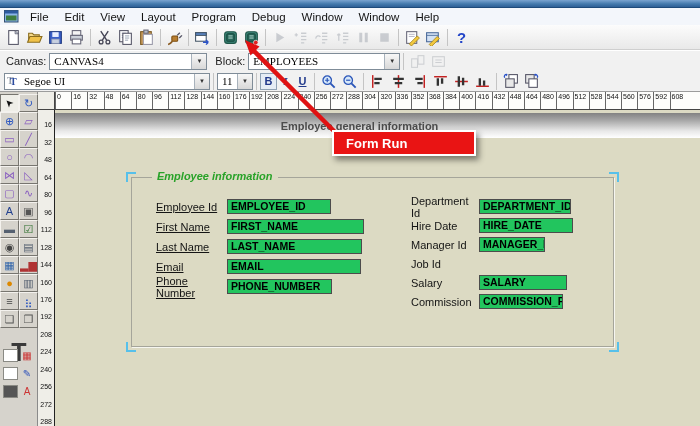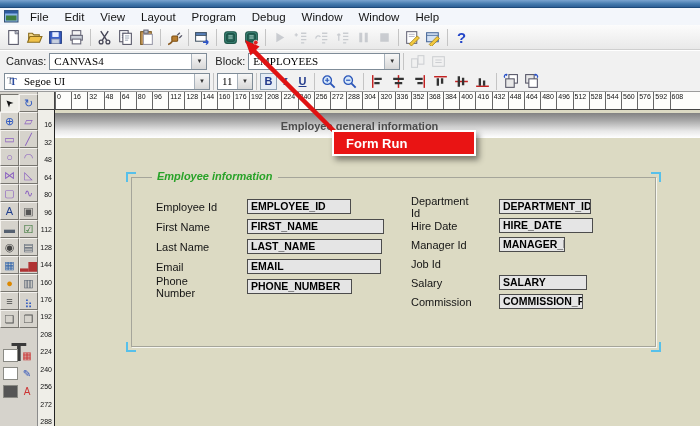--- a/index.html
+++ b/index.html
@@ -67,35 +67,35 @@
   .vruler{position:absolute;left:38px;top:18px;width:17px;bottom:0;box-sizing:border-box;background:#efeee8;
     border-right:1px solid #222;overflow:hidden;}
   .vnum{position:absolute;right:2px;font-size:7px;line-height:7px;color:#111;}
   
   .surface{position:absolute;left:55px;top:18px;right:0;bottom:0;background:#dcdac3;overflow:hidden;}
   .band{position:absolute;left:0;right:0;top:3px;height:25px;
     background:linear-gradient(#828282,#a8a8a8 30%,#e8e8e8 72%,#ffffff);
     display:flex;align-items:center;justify-content:center;}
   .band-title{font-size:11px;font-weight:bold;color:#4c4c4c;transform:translateX(-18px);}
   .frame{position:absolute;left:76px;top:67px;width:481px;height:168px;border:1px solid #a5a59a;
-    box-shadow:1px 1px 0 rgba(255,255,255,.75);padding-left:42px;}
+    box-shadow:1px 1px 0 rgba(255,255,255,.75);}
   .legend{position:absolute;left:20px;top:-8px;background:#dcdac3;padding:0 5px;
     font-size:11px;font-weight:bold;font-style:italic;}
   .col{position:absolute;top:21px;}
   .col.left{left:24px;}
   .col.right{left:279px;}
   .fieldrow{display:flex;align-items:center;height:15px;}
   .col.left .fieldrow{margin-bottom:5px;}
   .col.right .fieldrow{margin-bottom:4px;}
   .flabel{font-size:11px;color:#141414;flex:0 0 auto;}
-  .col.left .flabel{width:71px;}
+  .col.left .flabel{width:71px;text-decoration:underline;}
   .col.right .flabel{width:68px;}
-  .fbox{height:15px;box-sizing:border-box;border:1px solid #4c4c4c;background:#e5e5e5;
+  .fbox{height:15px;box-sizing:border-box;border:1px solid #4c4c4c;background:#22c55e;
     font-size:10.5px;font-weight:600;color:#000;padding-left:3px;line-height:13px;
-    white-space:nowrap;overflow:hidden;margin-left:20px;}
+    white-space:nowrap;overflow:hidden;}
   .hndl{position:absolute;width:8px;height:8px;}
   .hndl.tl{left:-6px;top:-6px;border-left:2px solid #57c0ea;border-top:2px solid #57c0ea;}
   .hndl.tr{right:-6px;top:-6px;border-right:2px solid #57c0ea;border-top:2px solid #57c0ea;}
   .hndl.bl{left:-6px;bottom:-6px;border-left:2px solid #57c0ea;border-bottom:2px solid #57c0ea;}
   .hndl.br{right:-6px;bottom:-6px;border-right:2px solid #57c0ea;border-bottom:2px solid #57c0ea;}
   
   .callout{position:absolute;left:332px;top:130px;width:144px;height:26px;box-sizing:border-box;
     border:2px solid #fff;box-shadow:3px 4px 6px rgba(0,0,0,.45);z-index:40;display:flex;align-items:center;}
   .callout span{color:#fff;font-weight:bold;font-size:13px;padding-left:12px;}
   .overlay{position:absolute;left:0;top:0;width:700px;height:426px;z-index:35;pointer-events:none;}

